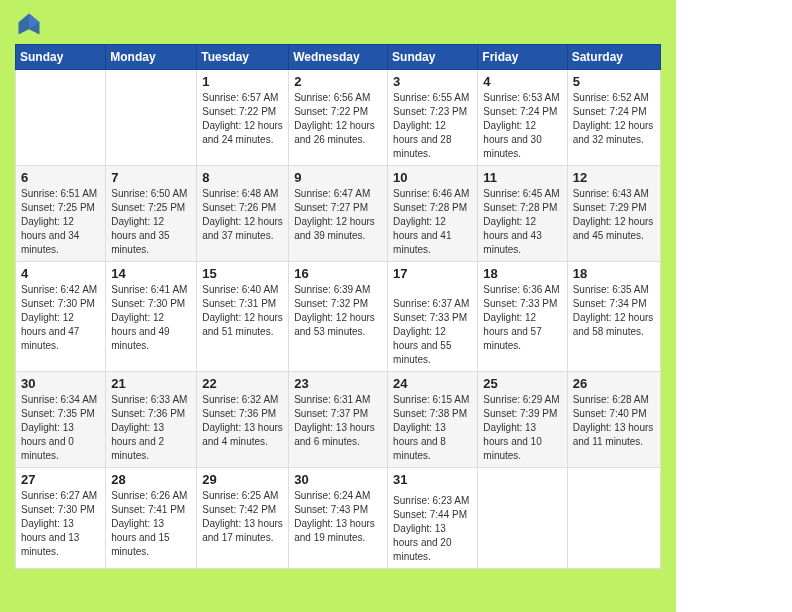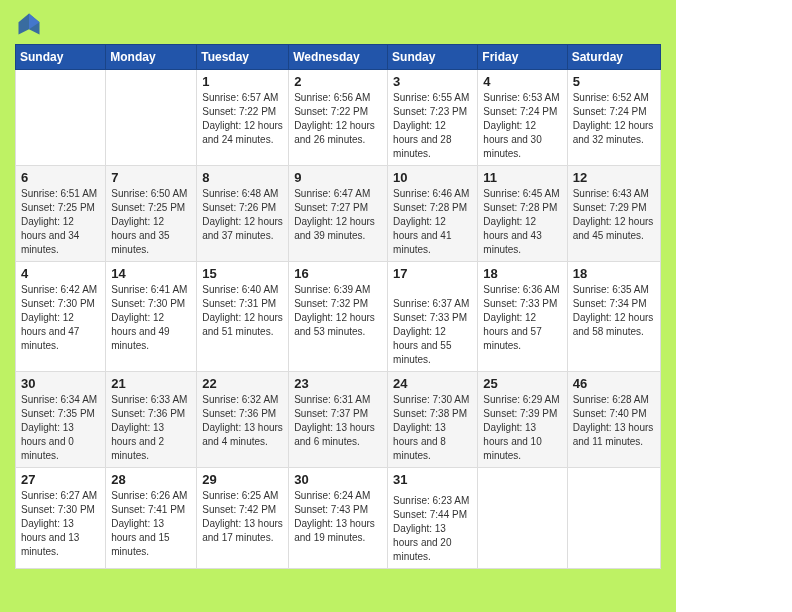--- a/index.html
+++ b/index.html
@@ -281,32 +281,32 @@
 Daylight: 13 hours and 4 minutes.</div>
           </td>
           <td>
             <span class="day-number">23</span>
             <div class="day-detail" style="white-space: pre-line;">Sunrise: 6:31 AM
 Sunset: 7:37 PM
 Daylight: 13 hours and 6 minutes.</div>
           </td>
           <td>
             <span class="day-number">24</span>
-            <div class="day-detail" style="white-space: pre-line;">Sunrise: 7:30 AM
+            <div class="day-detail" style="white-space: pre-line;">Sunrise: 6:15 AM
 Sunset: 7:38 PM
 Daylight: 13 hours and 8 minutes.</div>
           </td>
           <td>
             <span class="day-number">25</span>
             <div class="day-detail" style="white-space: pre-line;">Sunrise: 6:29 AM
 Sunset: 7:39 PM
 Daylight: 13 hours and 10 minutes.</div>
           </td>
           <td>
-            <span class="day-number">46</span>
+            <span class="day-number">26</span>
             <div class="day-detail" style="white-space: pre-line;">Sunrise: 6:28 AM
 Sunset: 7:40 PM
 Daylight: 13 hours and 11 minutes.</div>
           </td>
         </tr>
         <tr>
           <td>
             <span class="day-number">27</span>
             <div class="day-detail" style="white-space: pre-line;">Sunrise: 6:27 AM
 Sunset: 7:30 PM

